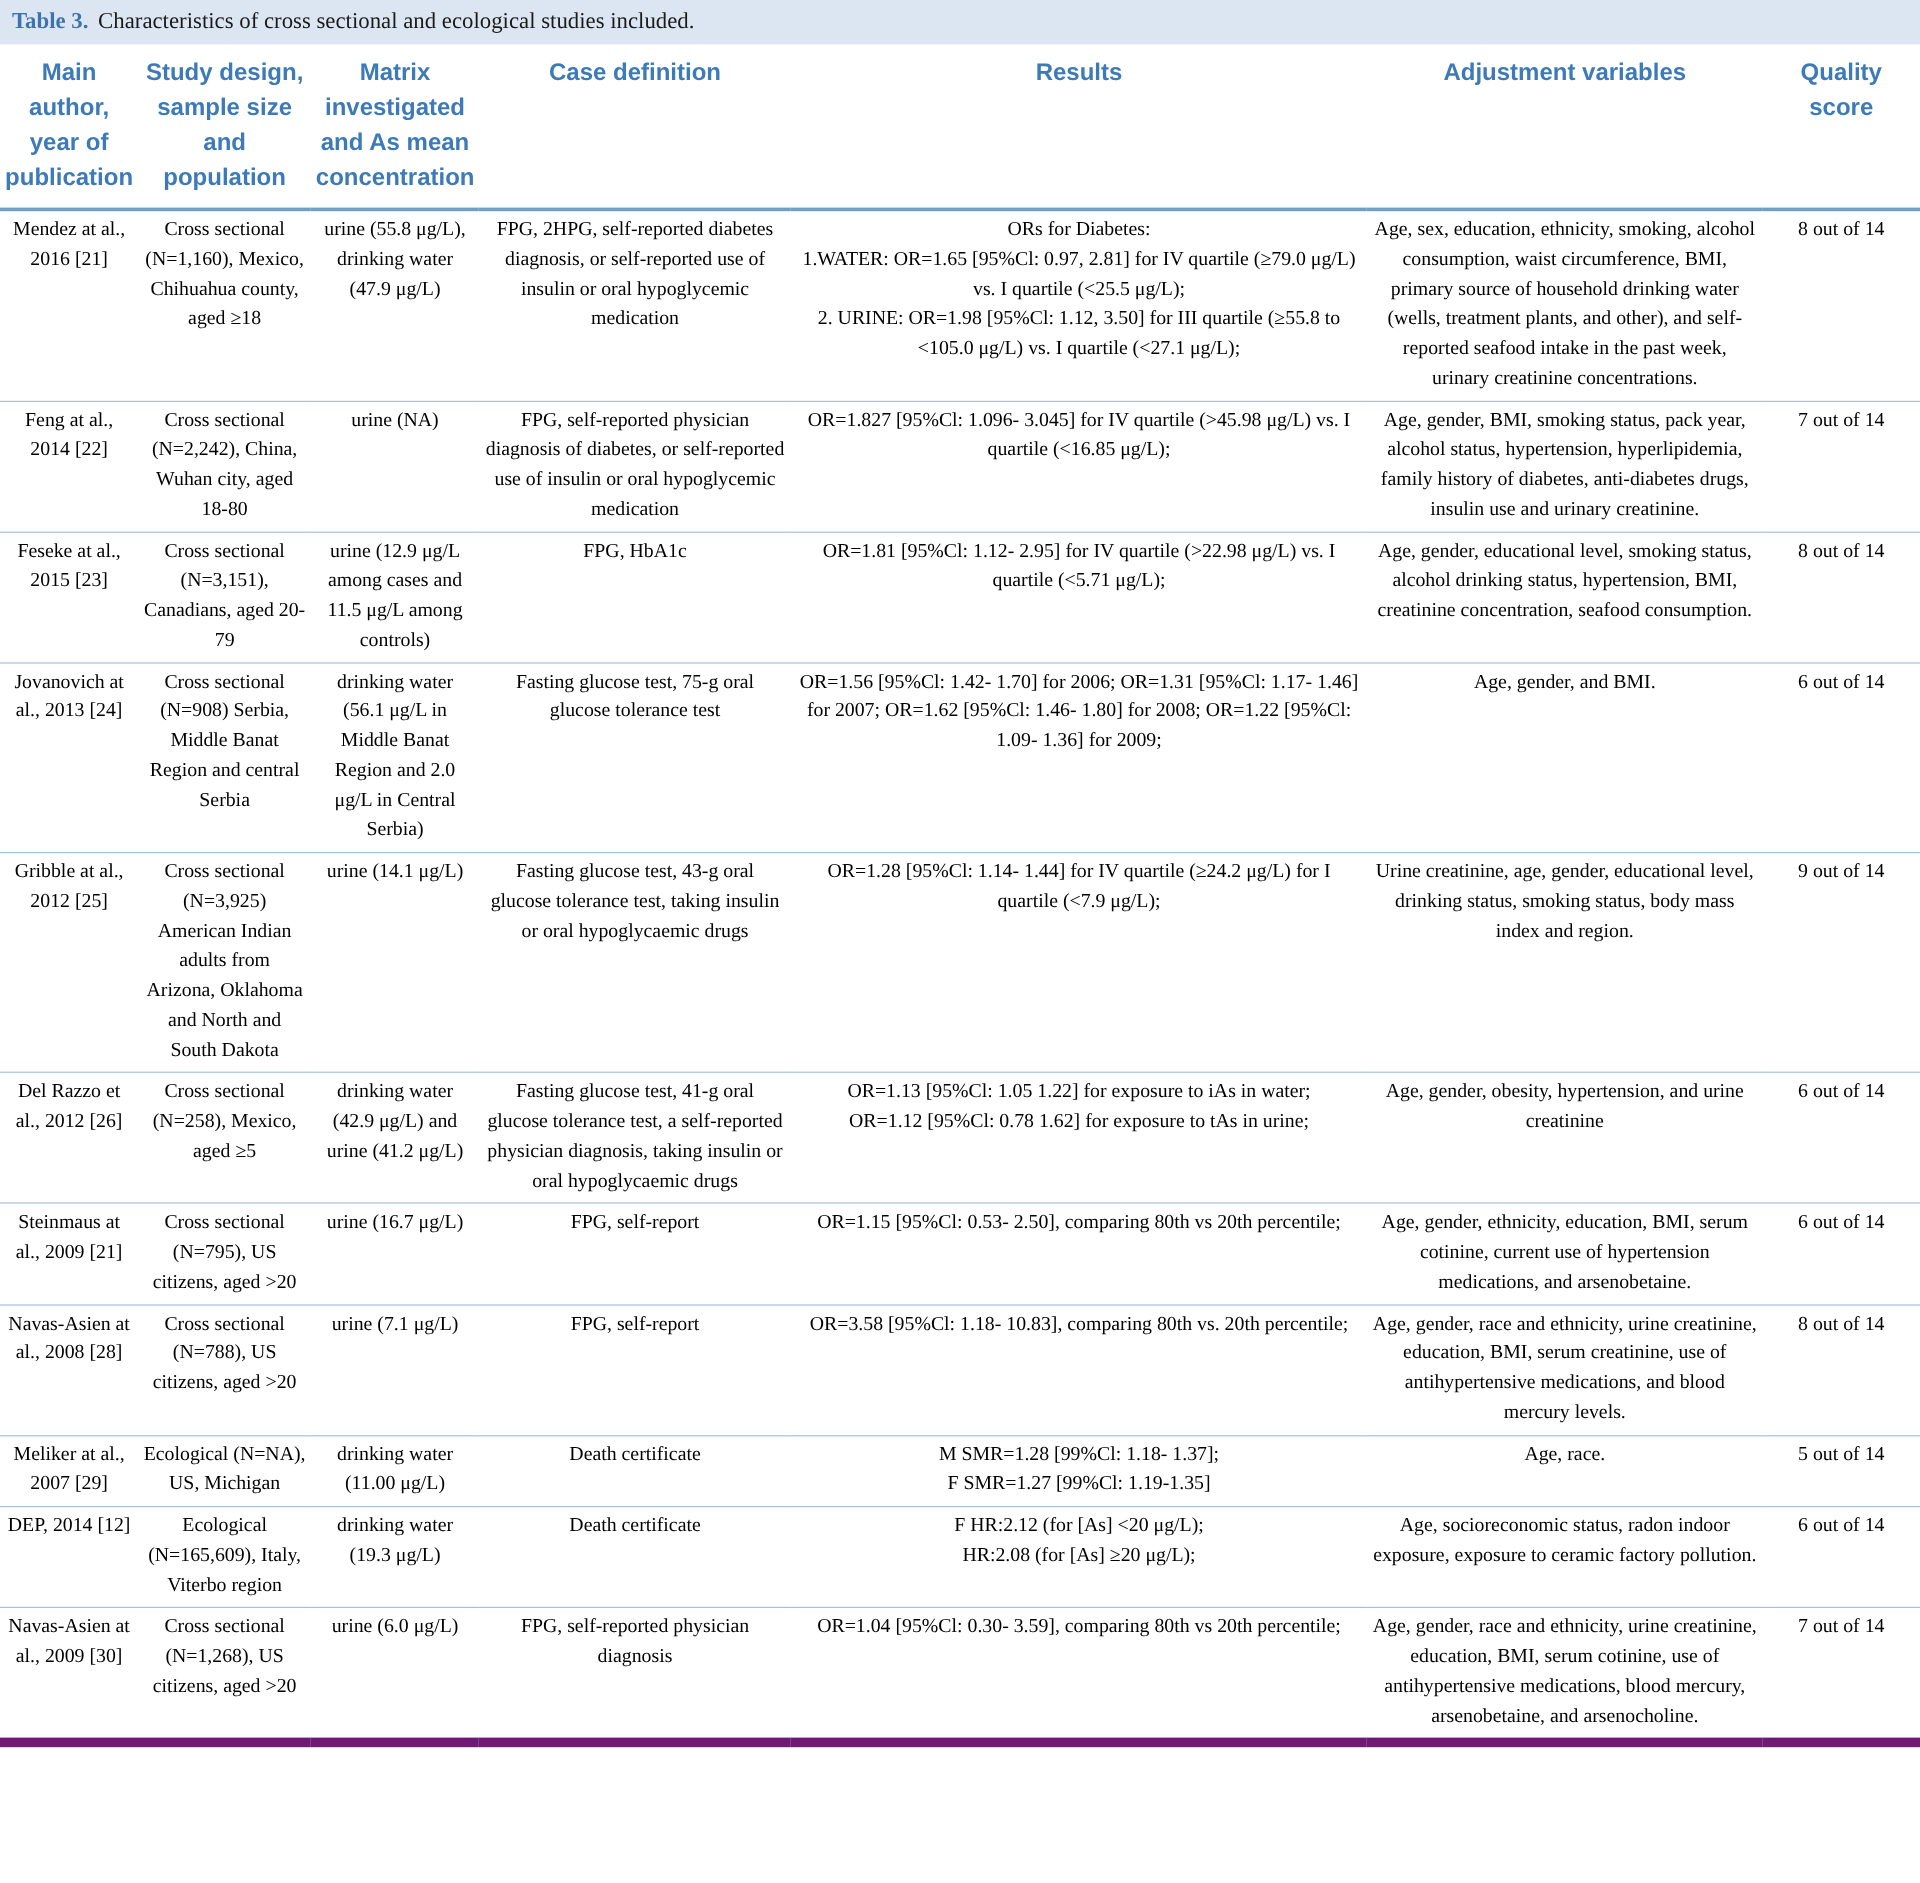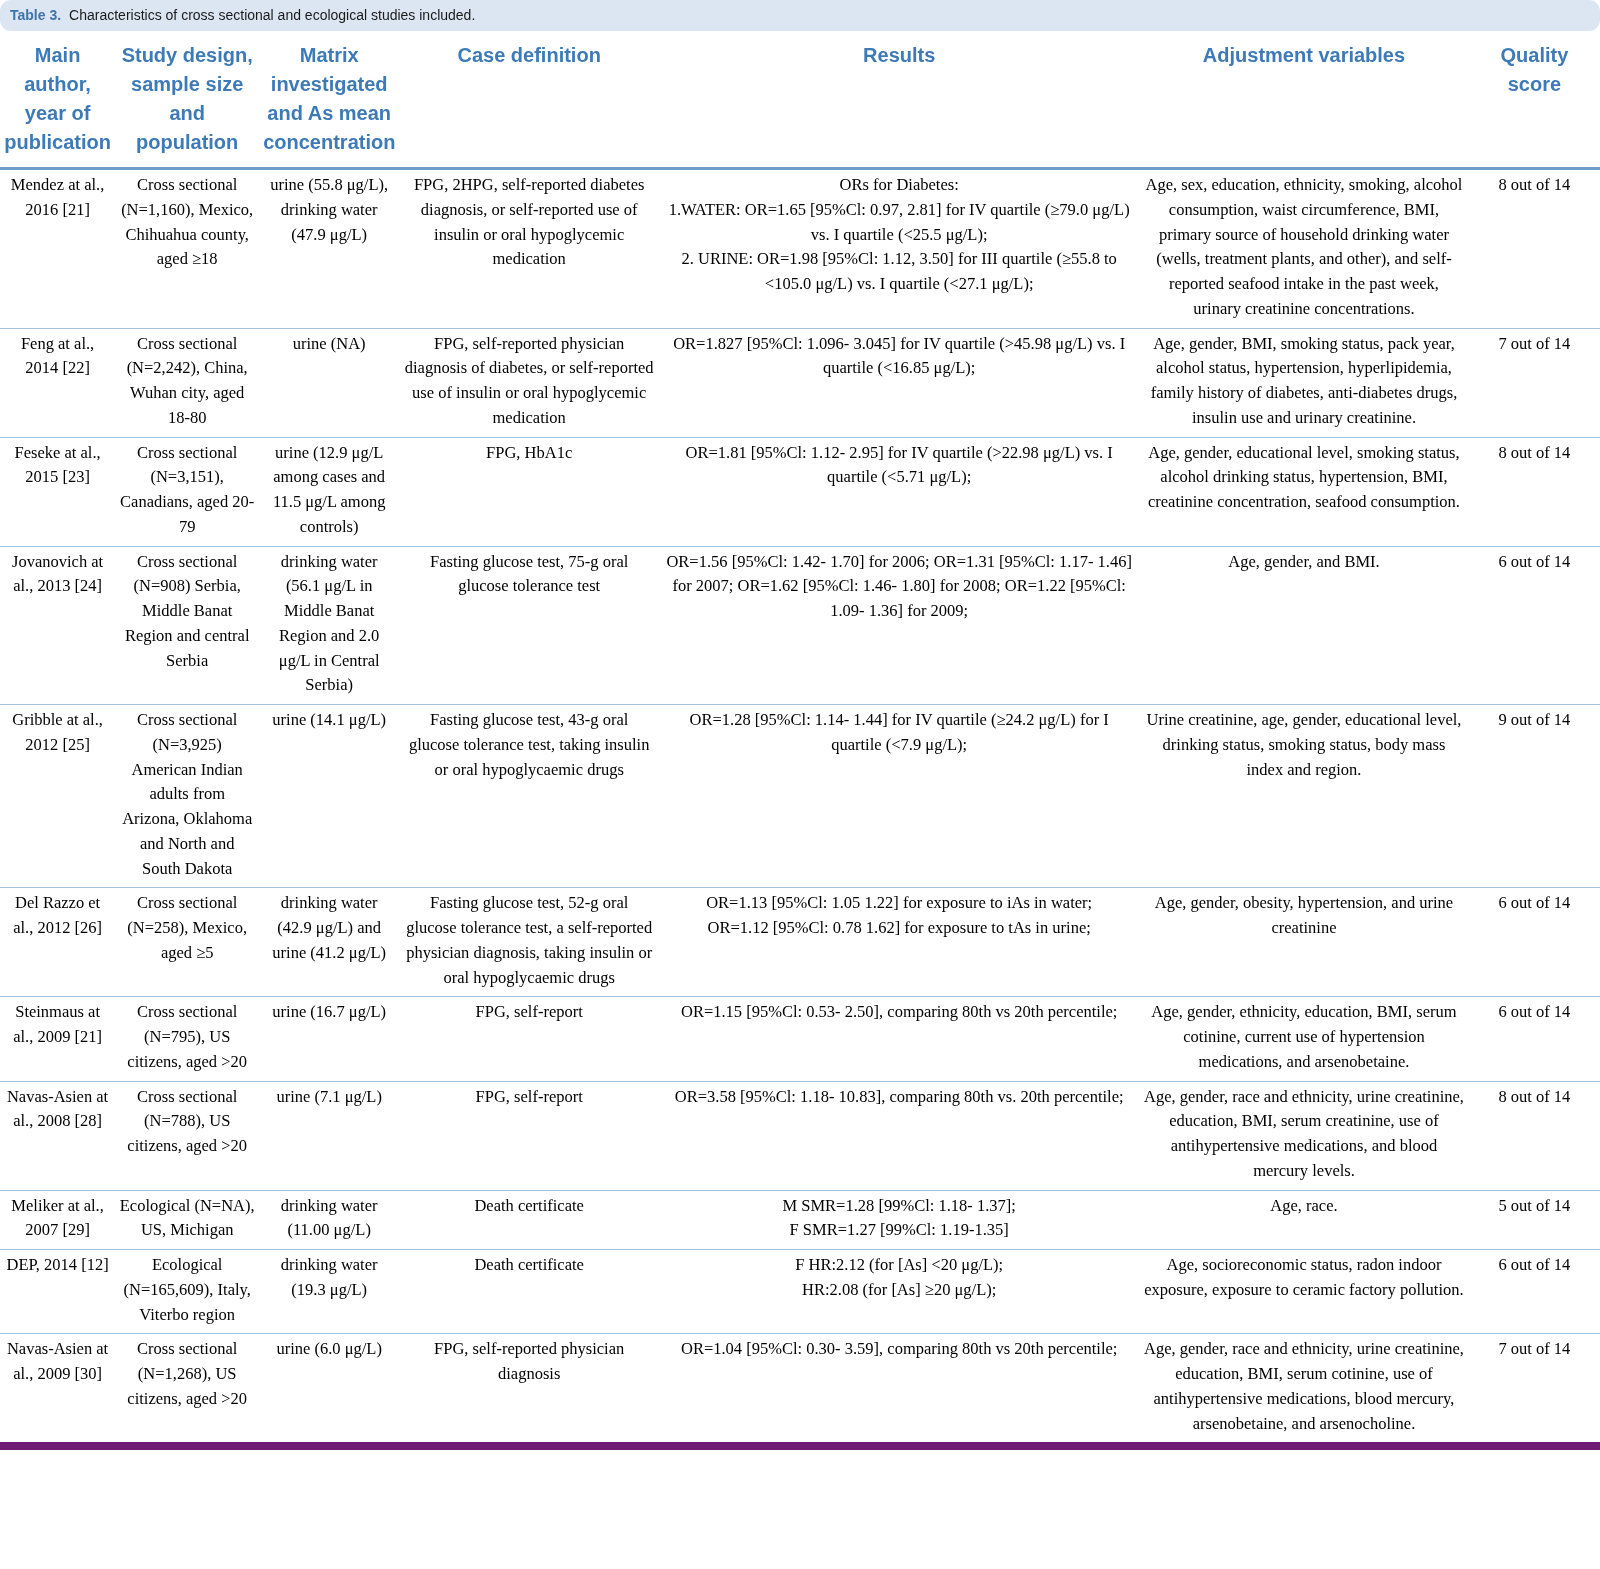--- a/index.html
+++ b/index.html
@@ -10,24 +10,23 @@
   .page {
     width: 1600px;
     min-height: 1569px;
     background: #ffffff;
     box-sizing: border-box;
     font-family: "Liberation Serif", serif;
   }
   .title-strip {
     background: #dce6f2;
     padding: 7px 10px 8px 10px;
-    font-family: Liberation Sans, sans-serif;
-    font-size: 14px;
+    font-family: Liberation Serif, serif;
+    font-size: 19px;
     color: #1a1a1a;
-    border-radius: 11px;
   }
   .title-strip .title-label {
     color: #3d74ab;
     font-weight: bold;
     margin-right: 8px;
   }
   table.study-table {
     width: 100%;
     border-collapse: collapse;
     table-layout: fixed;
@@ -140,21 +139,21 @@
           <td>urine (14.1 μg/L)</td>
           <td>Fasting glucose test, 43-g oral glucose tolerance test, taking insulin or oral hypoglycaemic drugs</td>
           <td>OR=1.28 [95%Cl: 1.14- 1.44] for IV quartile (≥24.2 μg/L) for I quartile (&lt;7.9 μg/L);</td>
           <td>Urine creatinine, age, gender, educational level, drinking status, smoking status, body mass index and region.</td>
           <td>9 out of 14</td>
         </tr>
         <tr>
           <td>Del Razzo et al., 2012 [26]</td>
           <td>Cross sectional (N=258), Mexico, aged ≥5</td>
           <td>drinking water (42.9 μg/L) and urine (41.2 μg/L)</td>
-          <td>Fasting glucose test, 52-g oral glucose tolerance test, a self-reported physician diagnosis, taking insulin or oral hypoglycaemic drugs</td>
+          <td>Fasting glucose test, 41-g oral glucose tolerance test, a self-reported physician diagnosis, taking insulin or oral hypoglycaemic drugs</td>
           <td>OR=1.13 [95%Cl: 1.05 1.22] for exposure to iAs in water;
 OR=1.12 [95%Cl: 0.78 1.62] for exposure to tAs in urine;</td>
           <td>Age, gender, obesity, hypertension, and urine creatinine</td>
           <td>6 out of 14</td>
         </tr>
         <tr>
           <td>Steinmaus at al., 2009 [21]</td>
           <td>Cross sectional (N=795), US citizens, aged &gt;20</td>
           <td>urine (16.7 μg/L)</td>
           <td>FPG, self-report</td>

